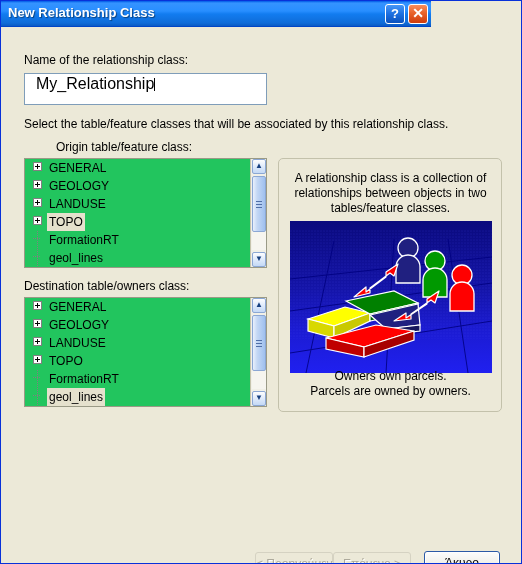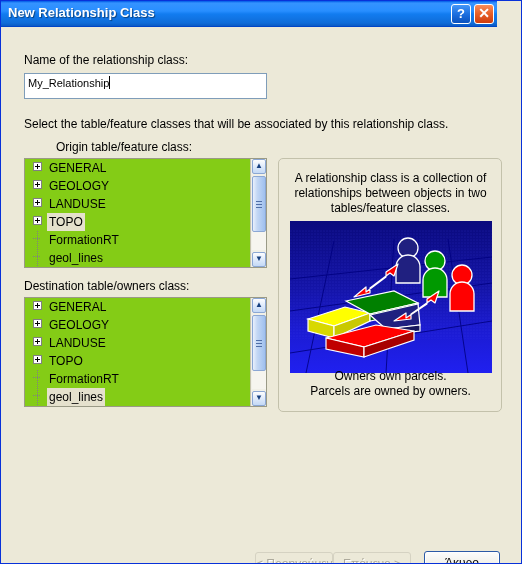--- a/index.html
+++ b/index.html
@@ -16,21 +16,21 @@
     height: 564px;
     box-sizing: border-box;
     background: #ece9d8;
     border: 1px solid #0831d9;
     overflow: hidden;
   }
   
   .titlebar {
     position: absolute;
     left: 0; top: 0;
-    width: 496px;
+    width: 430px;
     height: 26px;
     background: linear-gradient(to bottom,
         #0058e6 0%, #3593ff 8%, #288eff 40%,
         #127cf0 52%, #0f6cd8 88%, #0a5ac4 100%);
     border-bottom: 1px solid #0045c7;
     box-sizing: border-box;
   }
   .titlebar-text {
     position: absolute;
     left: 7px;
@@ -91,35 +91,35 @@
     height: 13px;
     background: #000;
     vertical-align: -2px;
     margin-left: 0px;
   }
   .textbox-wrap {
     position: absolute;
     left: 23px;
     top: 46px;
     width: 243px;
-    height: 26px;
+    height: 32px;
     background: #ffffff;
     border: 1px solid #7f9db9;
     box-sizing: border-box;
     line-height: 19px;
-    padding-left: 3px;
-    font-size: 11px;
+    padding-left: 11px;
+    font-size: 16px;
     white-space: nowrap;
     overflow: hidden;
   }
 
   
   .listbox {
     position: absolute;
-    background: #84cc16;
+    background: #22c55e;
     border: 1px solid #9a9a86;
     box-sizing: border-box;
     overflow: hidden;
   }
   #listbox-origin { left: 23px; top: 131px; width: 243px; height: 110px; }
   #listbox-dest   { left: 23px; top: 270px; width: 243px; height: 110px; }
   .tree {
     position: absolute;
     left: 0; top: 0;
     width: 226px;

